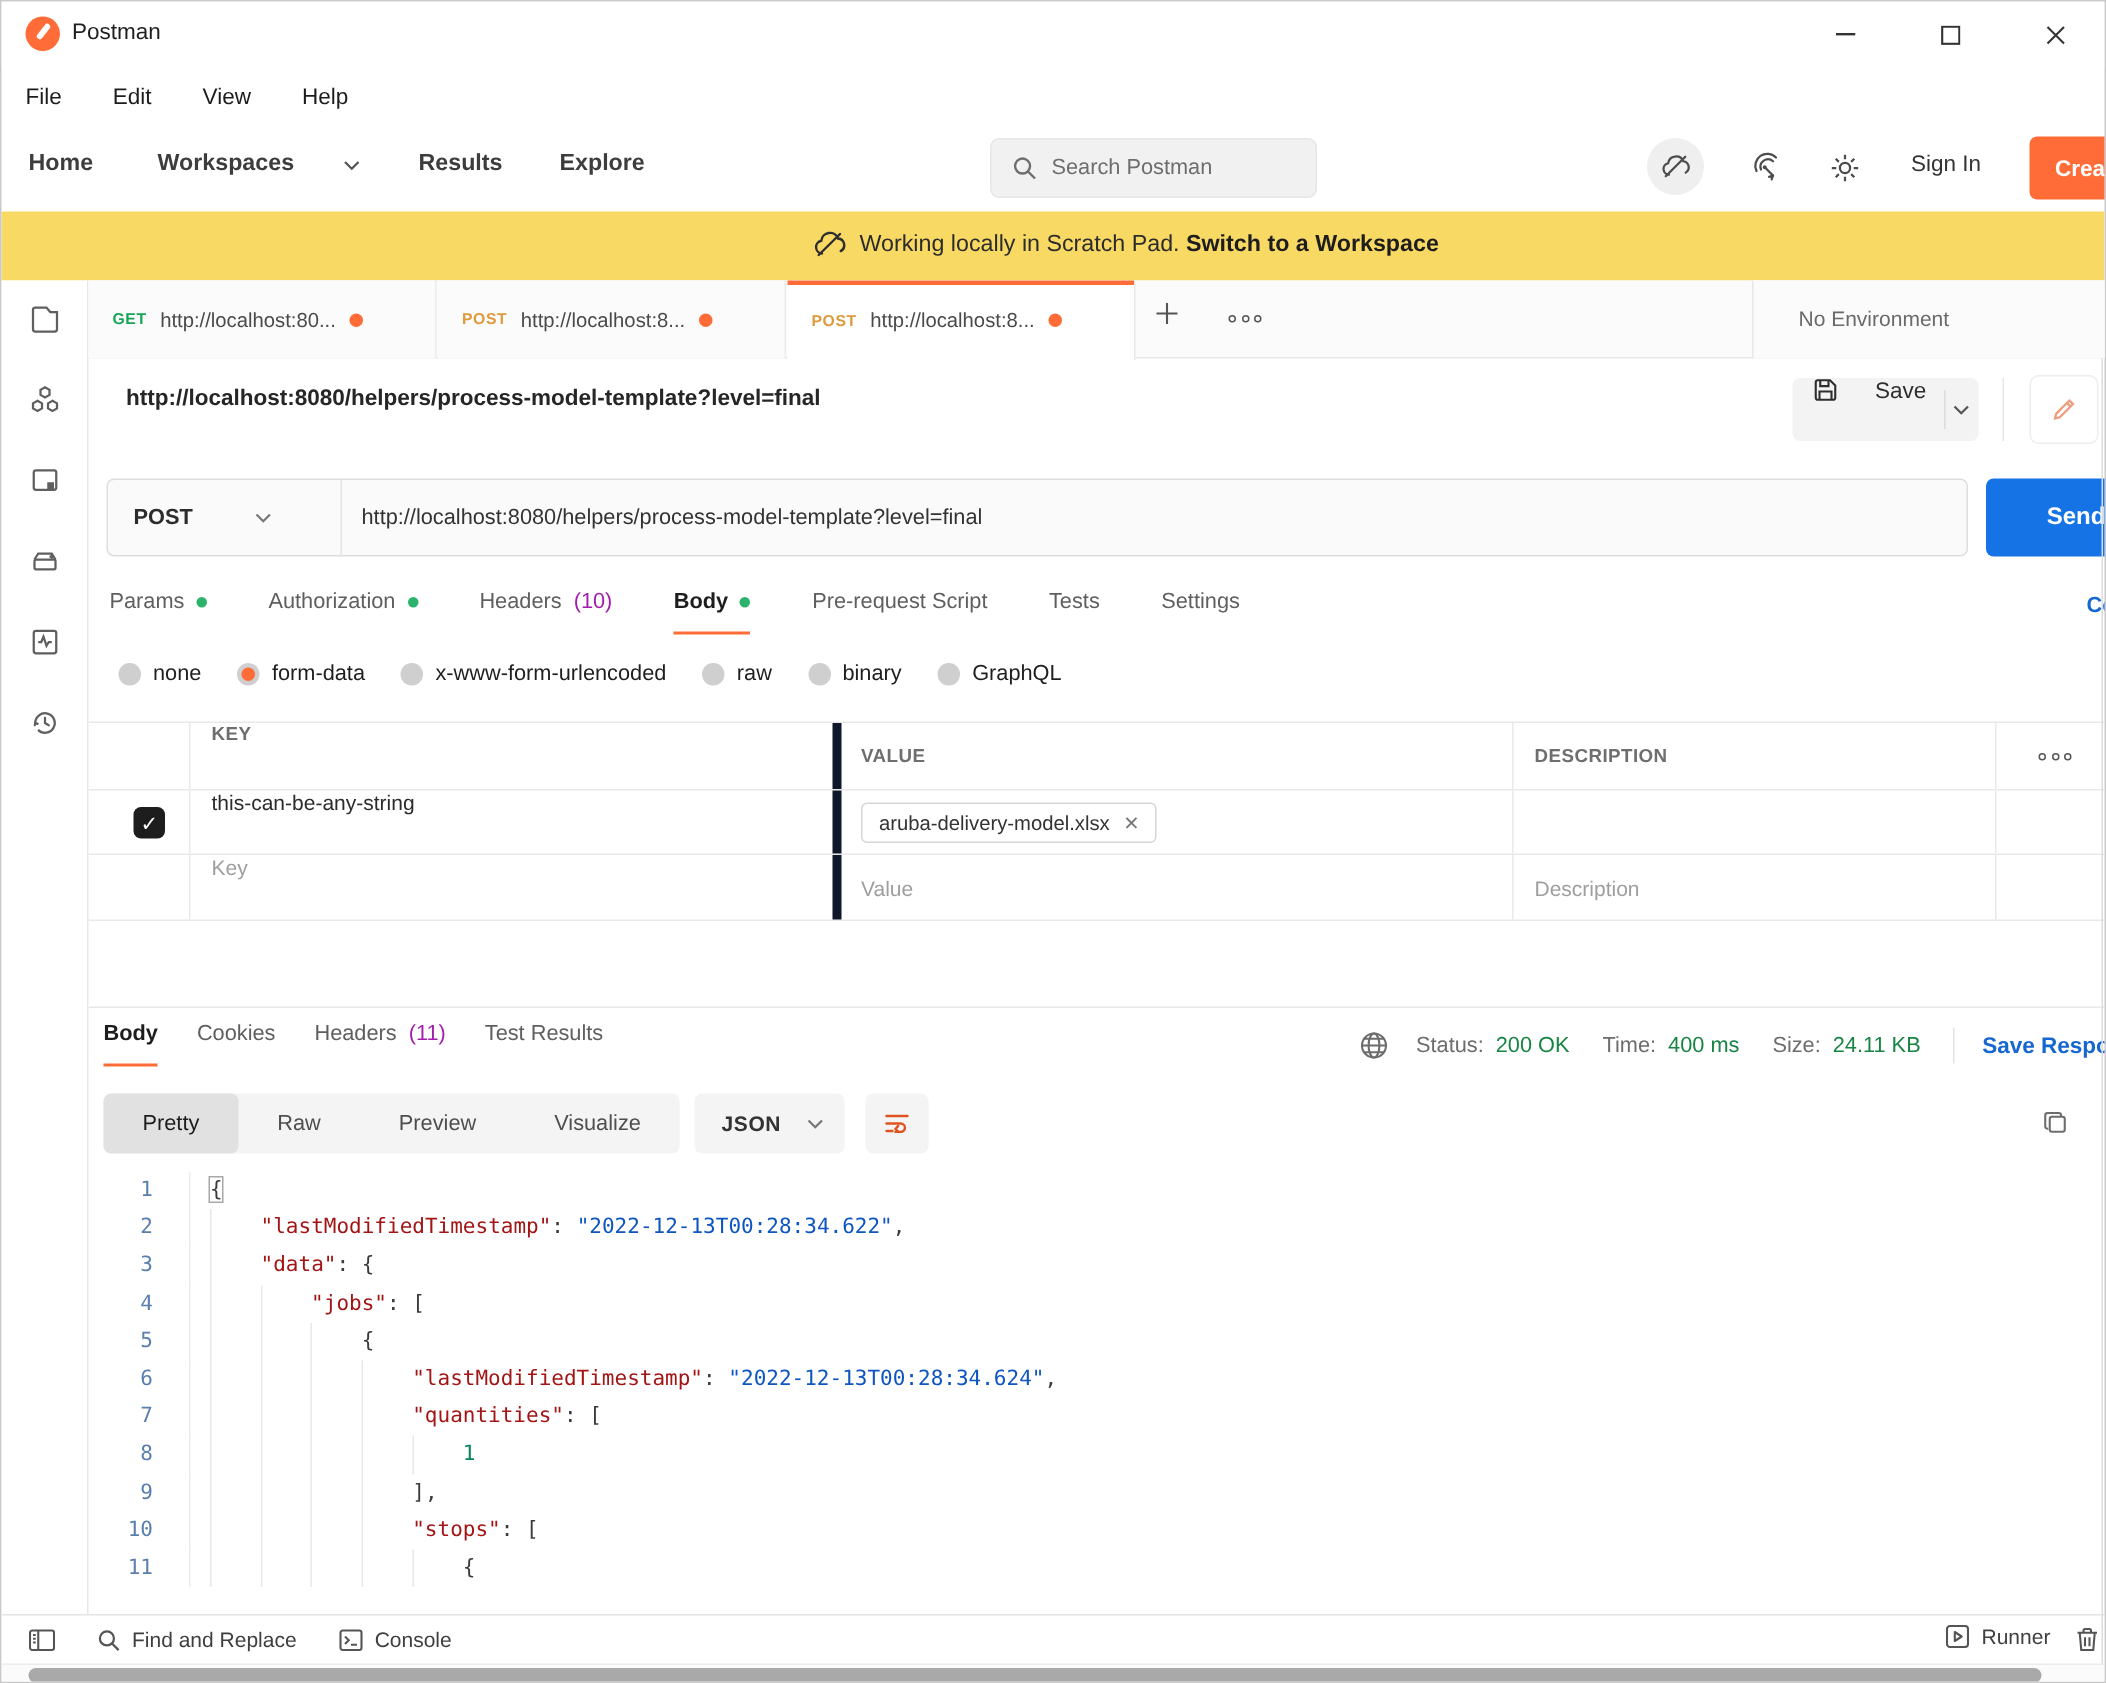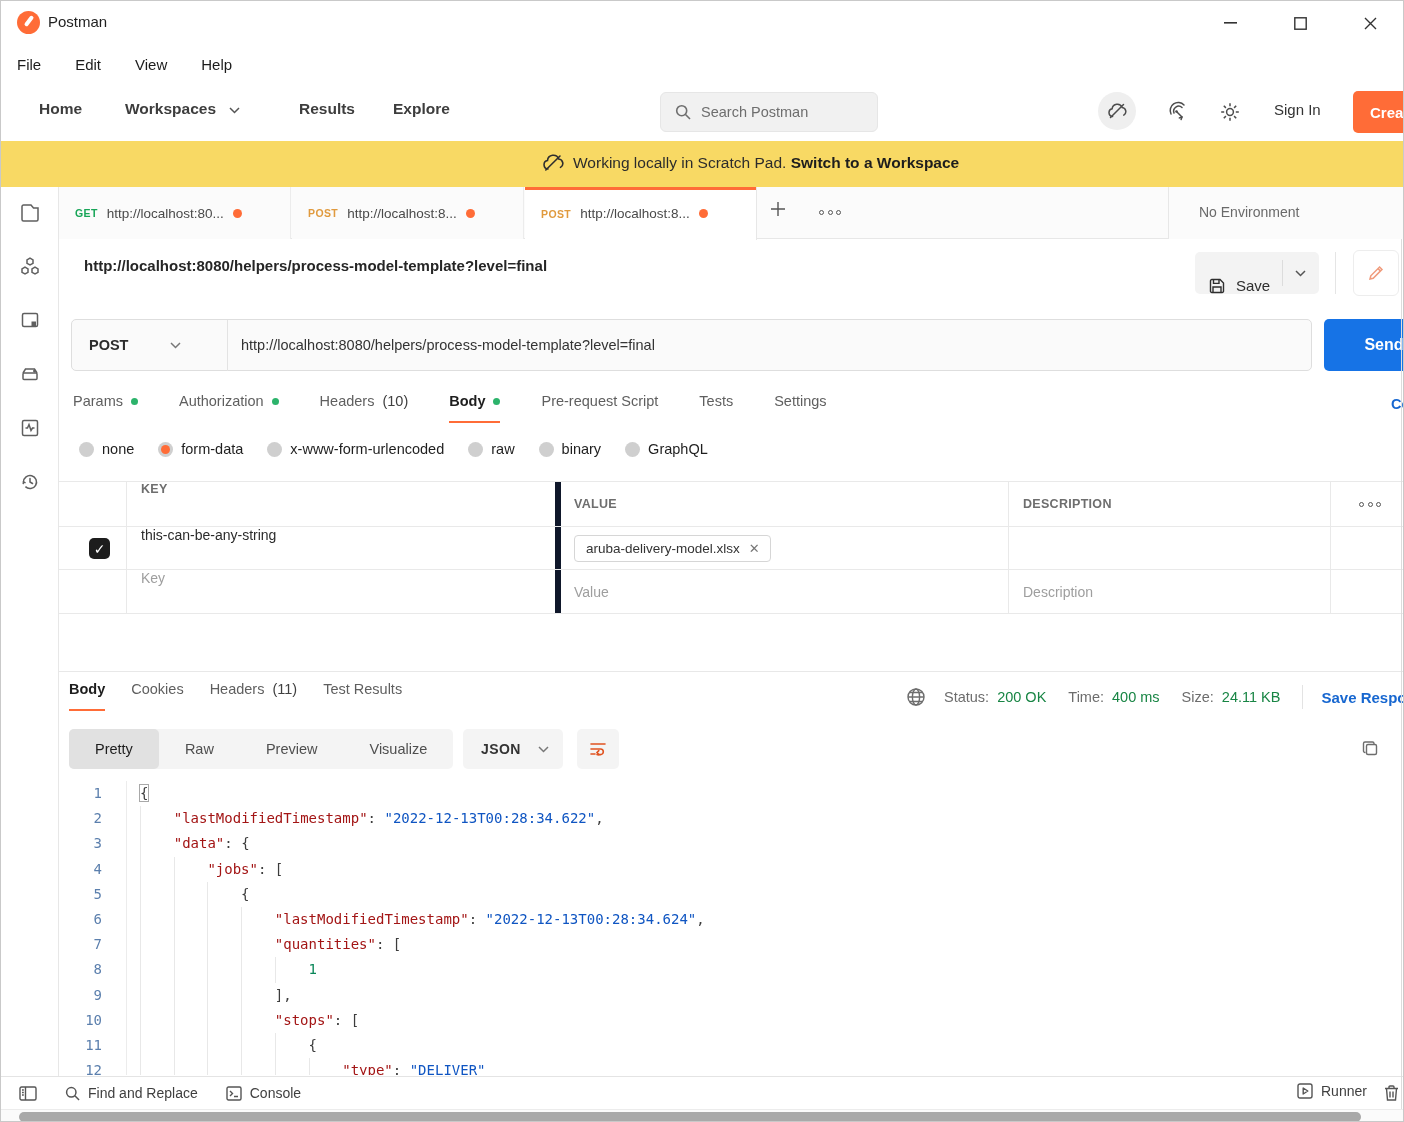--- a/index.html
+++ b/index.html
@@ -16,21 +16,21 @@
   .app-title { position:absolute; left:47px; top:12px; font-size:15px; color:#1f1f1f; }
   .winctl { position:absolute; top:8px; width:30px; height:28px; display:flex; align-items:center; justify-content:center; color:#2b2b2b; cursor:default; }
   #win-min { left:1214px; } #win-max { left:1284px; } #win-close { left:1354px; }
 
   
   #menubar { position:absolute; left:0; top:44px; width:100%; height:38px; display:flex; align-items:center; gap:34px; padding-left:16px; font-size:15px; color:#1c1c1c; }
   #menubar span { cursor:default; }
 
   
   #navbar { position:absolute; left:0; top:82px; width:100%; height:58px; }
-  .nav-item { position:absolute; top:17px; font-size:15.5px; font-weight:600; color:#3d3d3d;margin-left:20px; }
+  .nav-item { position:absolute; top:17px; font-size:15.5px; font-weight:600; color:#3d3d3d; }
   #nav-home { left:18px; } #nav-workspaces { left:104px; } #nav-reports { left:278px; } #nav-explore { left:372px; }
   .nav-chev { position:absolute; left:228px; top:24px; }
   #searchbox { position:absolute; left:659px; top:9px; width:218px; height:40px; background:#f1f1f1; border:1px solid #e6e6e6; border-radius:6px; display:flex; align-items:center; gap:10px; padding-left:14px; }
   #searchbox input { border:none; outline:none; background:transparent; font-size:14.5px; color:#454545; width:160px; font-family:"Liberation Sans",sans-serif; }
   #searchbox input::placeholder { color:#6e6e6e; }
   .hdr-ic { position:absolute; top:12px; color:#4c4c4c; }
   #ic-cloudoff { left:1097px; top:9px; width:38px; height:38px; border-radius:50%; background:#efefef; display:flex; align-items:center; justify-content:center; }
   #ic-sat { left:1166px; top:18px; }
   #ic-gear { left:1218px; top:18px; }
   #signin { position:absolute; left:1273px; top:18px; font-size:15px; color:#333; }
@@ -58,42 +58,42 @@
   #tab-new { position:absolute; left:710px; top:13px; color:#555; cursor:pointer; }
   .meatballs { display:flex; gap:3.5px; cursor:pointer; }
   .meatballs i { width:5px; height:5px; border:1.4px solid #555; border-radius:50%; }
   #tab-more { position:absolute; left:760px; top:23px; }
   #env-box { position:absolute; left:1109px; top:0; width:237px; height:52px; border-left:1px solid #e7e7e7; background:#fbfbfb; }
   #env-label { position:absolute; left:30px; top:17px; font-size:14px; color:#6a6a6a; cursor:pointer; }
 
   
   #req-title { position:absolute; left:83px; top:256px; font-size:15px; font-weight:700; color:#262626; }
   #save-group { position:absolute; left:1194px; top:251px; width:124px; height:42px; background:#f3f3f3; border-radius:5px; display:flex; align-items:center; cursor:pointer; }
-  #save-main { display:flex; align-items:flex-end; gap:11px; padding:0 12px 0 14px; height:100%; }
+  #save-main { display:flex; align-items:flex-start; gap:25px; padding:0 12px 0 14px; height:100%; }
   #save-label { font-size:15px; color:#2e2e2e; }
   #save-sep { width:1px; height:26px; background:#dcdcdc; }
   #save-chev { width:35px; display:flex; justify-content:center; }
   #hdr-div { position:absolute; left:1334px; top:251px; width:1px; height:42px; background:#e5e5e5; }
   #edit-btn { position:absolute; left:1352px; top:249px; width:46px; height:46px; background:#fff; border:1px solid #ededed; border-radius:6px; display:flex; align-items:center; justify-content:center; cursor:pointer; }
 
   
   #url-row { position:absolute; left:70px; top:318px; width:1241px; height:52px; background:#fafafa; border:1px solid #dedede; border-radius:5px; display:flex; align-items:center; }
   #method-dd { display:flex; align-items:center; width:155px; padding-left:17px; gap:42px; cursor:pointer; }
   #method-label { font-size:14.5px; font-weight:700; color:#2c2c2c; }
   #url-div { width:1px; height:51px; background:#e3e3e3; }
   #url-input { flex:1; border:none; background:transparent; outline:none; font-size:14.5px; color:#333; padding-left:13px; font-family:"Liberation Sans",sans-serif; }
   #send-btn { position:absolute; left:1323px; top:318px; width:120px; height:52px; background:#1673e6; border:none; border-radius:5px; color:#fff; font-size:16px; font-weight:700; font-family:"Liberation Sans",sans-serif; }
 
   
   #reqtabs { position:absolute; left:72px; top:392px; display:flex; gap:41px; align-items:center; }
   .rtab { position:relative; display:flex; align-items:center; gap:8px; font-size:14.5px; color:#5f5f5f; cursor:pointer; padding-bottom:14px; }
   .rtab.active { color:#1d1d1d; font-weight:600; }
   .rtab.active::after { content:''; position:absolute; left:0; right:0; bottom:0; height:2.5px; background:#ff6c37; }
   .gdot { width:7px; height:7px; border-radius:50%; background:#2cb36b; }
-  .gcount { color:#404040; }
+  .gcount { color:#a21caf; }
   #cookies-link { position:absolute; left:1390px; top:395px; font-size:14.5px; font-weight:600; color:#1767d0; cursor:pointer; }
 
   
   #modes { position:absolute; left:78px; top:440px; display:flex; gap:24px; }
   .mode { display:flex; align-items:center; gap:8px; font-size:14.5px; color:#1f1f1f; cursor:pointer; }
   .radio { width:15px; height:15px; border-radius:50%; background:#cfcfcf; position:relative; }
   .mode.sel .radio::after { content:''; position:absolute; inset:3px; border-radius:50%; background:#ff6c37; }
 
   
   #ftable { position:absolute; left:58px; top:480px; width:1400px; height:132px; border-top:1px solid #e9e9e9; font-size:14px; }
@@ -567,24 +567,20 @@
         <span class="cl-c"><span class="ig"></span><span class="ig"></span><span class="ig"></span><span class="ig"></span><span class="tp">]</span><span class="tp">,</span></span>
       </div>
       <div class="cl">
         <span class="cl-n">10</span>
         <span class="cl-c"><span class="ig"></span><span class="ig"></span><span class="ig"></span><span class="ig"></span><span class="tk">"stops"</span><span class="tp">:</span><span class="tp"> </span><span class="tp">[</span></span>
       </div>
       <div class="cl">
         <span class="cl-n">11</span>
         <span class="cl-c"><span class="ig"></span><span class="ig"></span><span class="ig"></span><span class="ig"></span><span class="ig"></span><span class="tp">{</span></span>
       </div>
-      <div class="cl">
-        <span class="cl-n">12</span>
-        <span class="cl-c"><span class="ig"></span><span class="ig"></span><span class="ig"></span><span class="ig"></span><span class="ig"></span><span class="ig"></span><span class="tk">"type"</span><span class="tp">:</span><span class="tp"> </span><span class="tv">"DELIVER"</span></span>
-      </div>
     </div>
 
   <div id="footer">
     <div id="f-left">
       <span>
         <svg width="18" height="15" viewBox="0 0 18 15" fill="none" stroke="#555" stroke-width="1.4">
             <rect x="1" y="1" width="16" height="13" rx="1.5"></rect>
             <path d="M6.5 1v13 M3 4h1.8 M3 6.5h1.8 M3 9h1.8"></path>
           </svg>
       </span>

